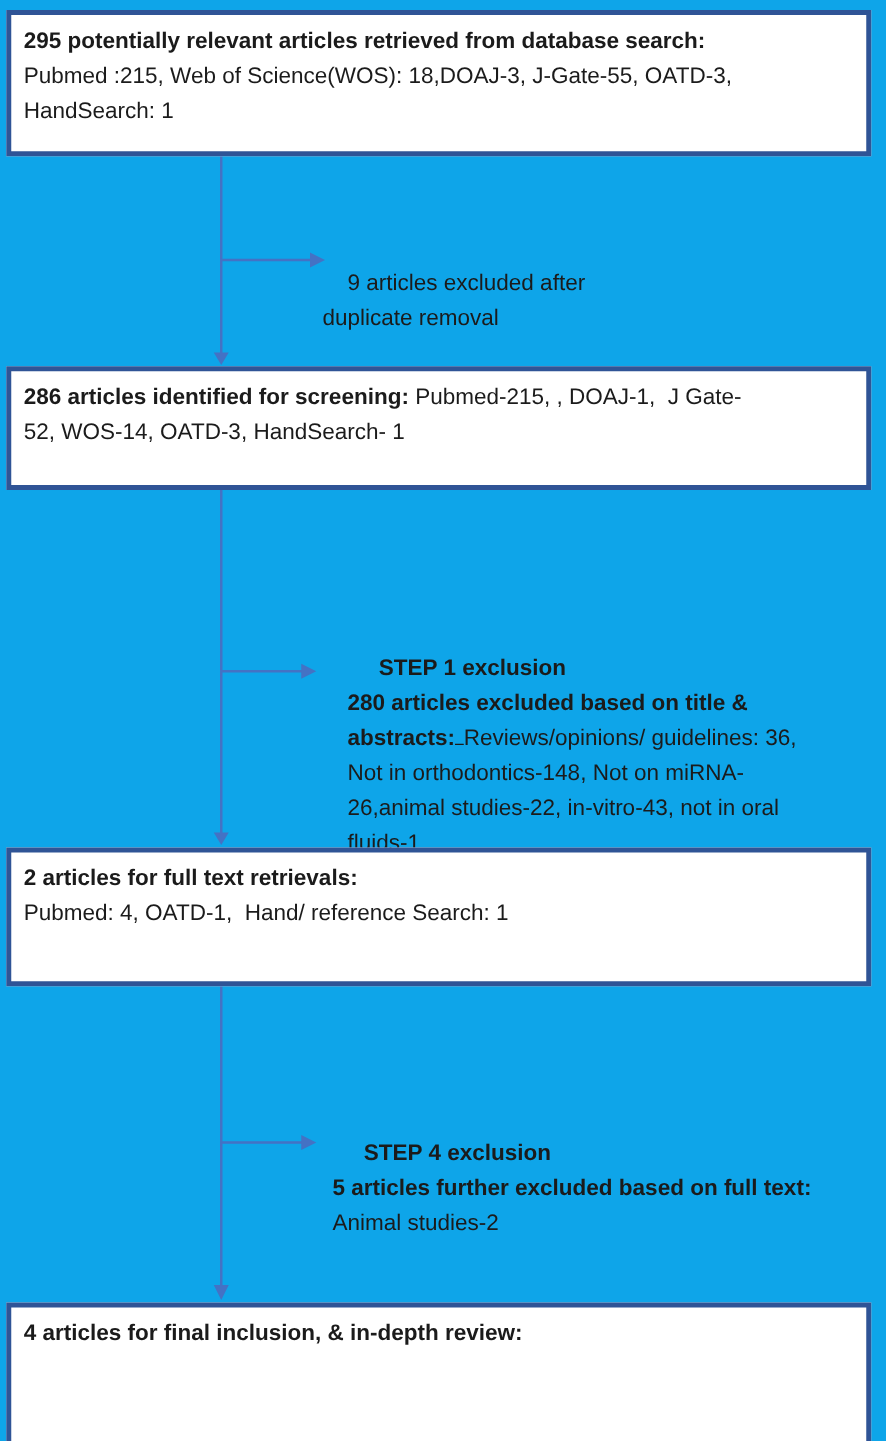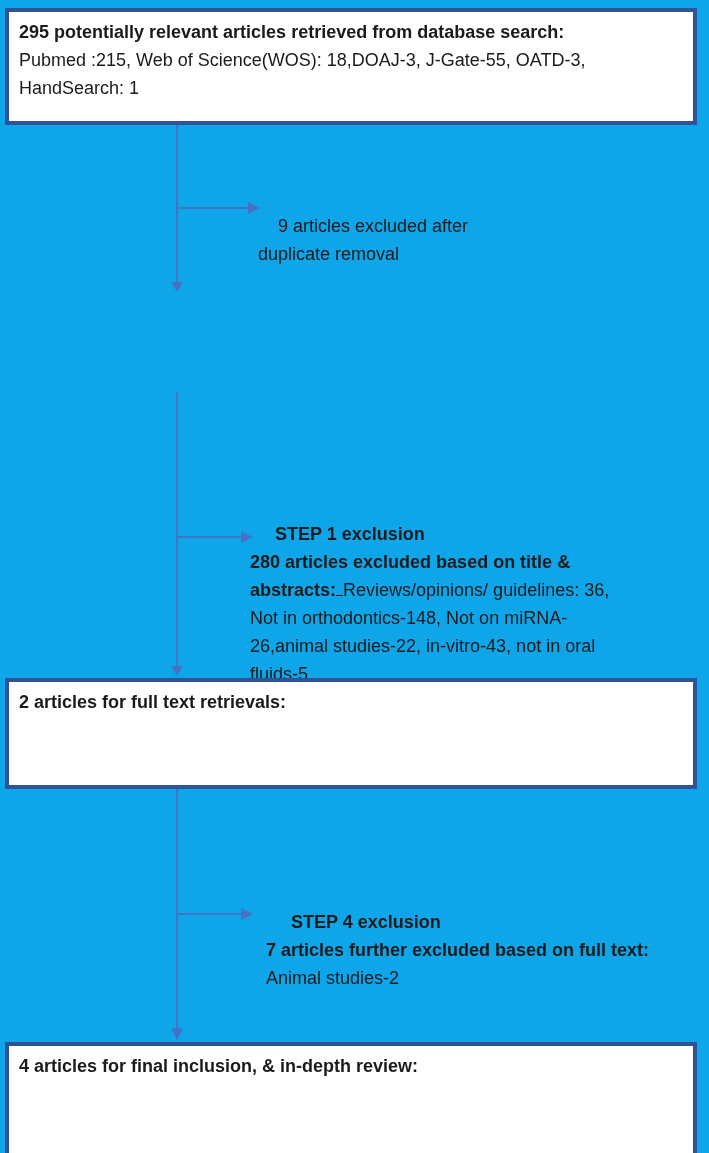--- a/index.html
+++ b/index.html
@@ -39,21 +39,21 @@
   .box2 { top: 293px;  height: 99px;  }
   .box3 { top: 678px;  height: 111px; }
   .box4 { top: 1042px; height: 123px; }
   .b { font-weight: bold; }
   .pre { white-space: pre; }
   .note {
     position: absolute;
     white-space: pre;
   }
   .note1 { left: 258px; top: 184px; }
-  .note2 { left: 250px; top: 492px; }
+  .note2 { left: 278px; top: 492px; }
   .note3 { left: 266px; top: 880px; }
   .usp {
     display: inline-block;
     width: 7px;
     height: 2px;
     border-bottom: 1.5px solid #1b1b1b;
     vertical-align: baseline;
   }
 </style>
 </head>
@@ -98,37 +98,42 @@
     <div class="b pre">295 potentially relevant articles retrieved from database search:</div>
     <div class="pre">Pubmed :215, Web of Science(WOS): 18,DOAJ-3, J-Gate-55, OATD-3,
 HandSearch: 1</div>
   </div>
 
   <div class="note note1">
     <span>9 articles excluded after
 duplicate removal</span>
   </div>
 
+  <div class="fbox box2">
+    <div class="pre"><span class="b">286 articles identified for screening:</span><span> Pubmed-215, , DOAJ-1,  J Gate-
+52, WOS-14, OATD-3, HandSearch- 1</span></div>
+  </div>
 
   <div class="note note2">
     <span class="b"> STEP 1 exclusion
 </span><span class="b">280 articles excluded based on title &amp;
 abstracts:</span><span class="usp"></span><span>Reviews/opinions/ guidelines: 36,
 Not in orthodontics-148, Not on miRNA-
 26,animal studies-22, in-vitro-43, not in oral
-fluids-5</span>
+fluids-1</span>
   </div>
 
   <div class="fbox box3">
     <div class="b pre">2 articles for full text retrievals:</div>
+    <div class="pre">Pubmed: 4, OATD-1,  Hand/ reference Search: 1</div>
   </div>
 
   <div class="note note3">
     <span class="b"> STEP 4 exclusion
-</span><span class="b">7 articles further excluded based on full text:</span><span>
+</span><span class="b">5 articles further excluded based on full text:</span><span>
 Animal studies-2</span>
   </div>
 
   <div class="fbox box4">
     <div class="b pre">4 articles for final inclusion, &amp; in-depth review:</div>
   </div>
 
 </div>
 
 </body></html>

